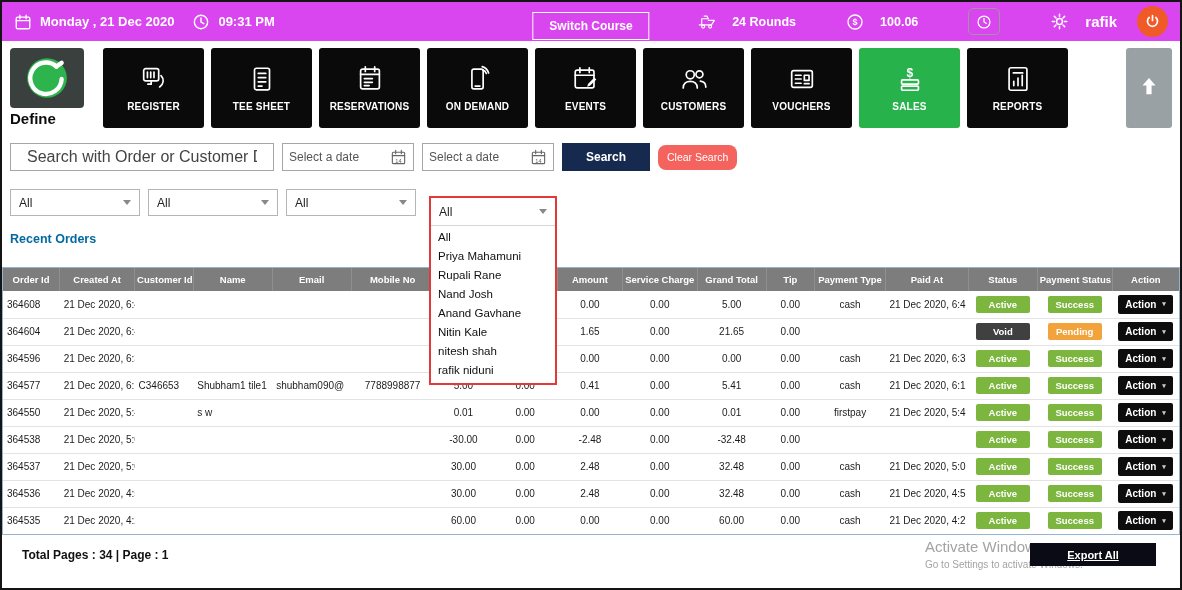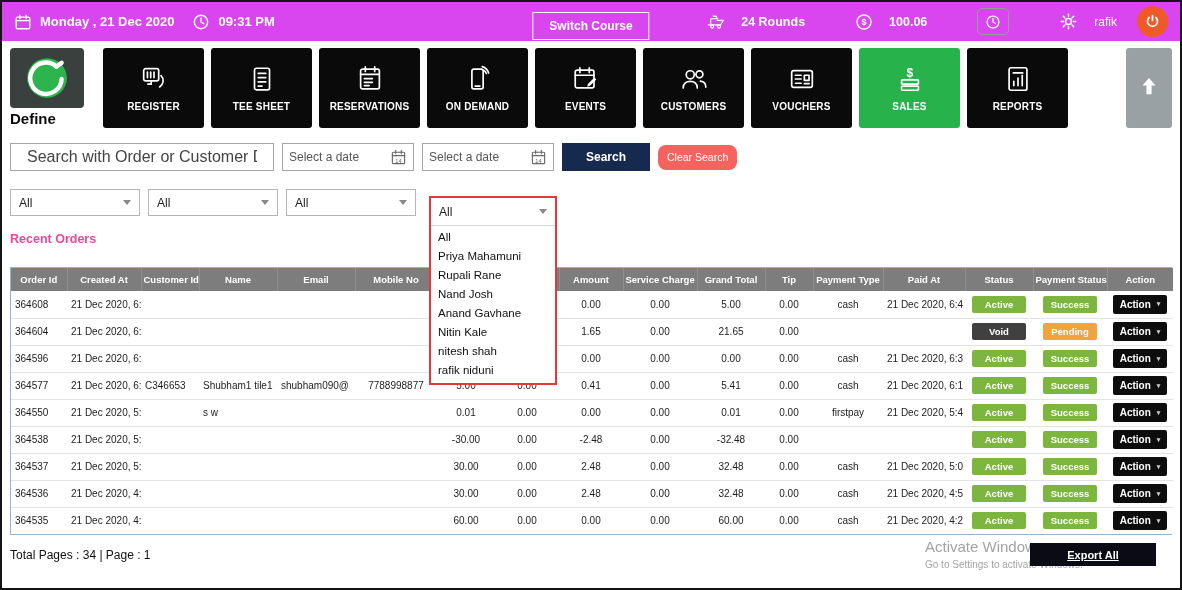--- a/index.html
+++ b/index.html
@@ -14,21 +14,21 @@
   .tb-date { font-size:13px; font-weight:bold; margin-left:8px; }
   .tb-gap { margin-left:18px; }
   .switch-btn { position:absolute; left:50%; transform:translateX(-50%); top:10px; background:transparent; border:1px solid #fff; color:#fff; font-family:inherit; font-size:12px; font-weight:bold; padding:6px 16px; cursor:pointer; }
   .tb-right { margin-left:auto; display:flex; align-items:center; gap:16px; }
   .tb-text { font-size:12.5px; font-weight:bold; }
   .tb-right .spacer { width:18px; }
   .icon-btn { width:32px; height:27px; background:transparent; border:1px solid #9a9a9a; border-radius:5px; display:flex; align-items:center; justify-content:center; cursor:pointer; }
   .icon-btn svg { width:16px; height:16px; }
   .gear { cursor:pointer; }
   .gear svg { width:19px; height:19px; }
-  .username { font-weight:normal; font-size:12px;text-align:right; }
+  .username { font-weight:bold; font-size:15px;text-align:right; }
   .power-btn { width:31px; height:31px; border-radius:50%; background:#f05a28; border:none; display:flex; align-items:center; justify-content:center; cursor:pointer; margin-left:4px; }
   .power-btn svg { width:17px; height:17px; }
 
   
   .navrow { display:flex; align-items:flex-start; padding:7px 8px 5px; background:#fff; }
   .brand { width:86px; display:flex; flex-direction:column; }
   .brand-tile { width:74px; height:60px; background:#3a403d; border-radius:4px; display:flex; align-items:center; justify-content:center; cursor:pointer; }
   .brand-tile svg { width:46px; height:46px; }
   .brand-label { font-size:15px; font-weight:bold; color:#0c0c0c; margin-top:2px; }
   .tiles { display:flex; }
@@ -52,38 +52,38 @@
   
   .filter-row { margin:18px 8px 0; display:flex; gap:8px; height:27px; }
   .select { width:130px; height:27px; border:1px solid #b5b5b5; background:#fff; display:flex; align-items:center; justify-content:space-between; padding:0 8px; font-size:12px; color:#222; cursor:pointer; }
   .caret { width:0; height:0; border-left:4px solid transparent; border-right:4px solid transparent; border-top:5px solid #888; }
   .open-dd { position:absolute; left:427px; top:194px; width:128px; border:2px solid #e13a3a; background:#fff; z-index:60; }
   .open-dd-head { height:28px; display:flex; align-items:center; justify-content:space-between; padding:0 8px; font-size:12px; color:#222; border-bottom:1px solid #d6d6d6; cursor:pointer; }
   .dd-list { padding:2px 0 3px; }
   .dd-item { height:19px; line-height:19px; padding:0 7px; font-size:11.5px; color:#101010; white-space:nowrap; overflow:hidden; cursor:pointer; }
 
   
-  .section-title { margin:16px 8px 1px; font-size:12.5px; font-weight:bold; color:#ec4899; }
-  .table-wrap { margin:21px 8px 0; border:1px solid #97b3cf; background:#fff; }
+  .section-title { margin:16px 8px 1px; font-size:12.5px; font-weight:bold; color:#0369a1; }
+  .table-wrap { margin:21px 0 0; border:1px solid #97b3cf; background:#fff; }
   table { width:100%; border-collapse:collapse; table-layout:fixed; }
   th { background:#7d7d7d; color:#fff; font-size:9.5px; font-weight:bold; height:23px; padding:0 2px; border-right:1px solid #8f8f8f; overflow:hidden; white-space:nowrap; text-align:center; }
   th:last-child { border-right:none; }
   td { font-size:10px; color:#1c1c1c; height:27px; text-align:center; padding:0 4px; border-bottom:1px solid #e3e3e3; overflow:hidden; white-space:nowrap; background:#fff; }
   tr:last-child td { border-bottom:none; }
   td.left { text-align:left; }
   .badge { display:inline-block; min-width:54px; padding:3px 2px; border-radius:2px; color:#fff; font-size:9.5px; font-weight:bold; text-align:center; }
   .b-green { background:#7cb63e; }
   .b-red { background:#404040; }
   .b-orange { background:#f2a33c; }
   .action-btn { background:#0d0d0d; color:#fff; border:none; border-radius:2px; font-family:inherit; font-size:10px; font-weight:bold; padding:4px 7px; display:inline-flex; align-items:center; gap:6px; cursor:pointer; }
   .caret-sm { font-size:7px; color:#c9c9c9; }
 
   
   .footer { position:relative; margin:6px 8px 0; height:36px; }
-  .pagination { font-size:12px; font-weight:normal; color:#111; padding-top:7px; }
+  .pagination { font-size:12px; font-weight:bold; color:#111; padding-top:7px;margin-left:12px; }
   .watermark { position:absolute; left:915px; top:-3px; color:#a3a3a3; z-index:1; }
   .wm1 { font-size:15px; }
   .wm2 { font-size:10px; margin-top:4px; white-space:nowrap; }
   .export-btn { position:absolute; left:1020px; top:2px; width:126px; height:23px; background:#0b0b15; color:#fff; border:none; font-family:inherit; font-size:11px; font-weight:bold; cursor:pointer; z-index:5;text-decoration:underline; }
 </style>
 </head>
 <body>
 
 <div class="app">
 

